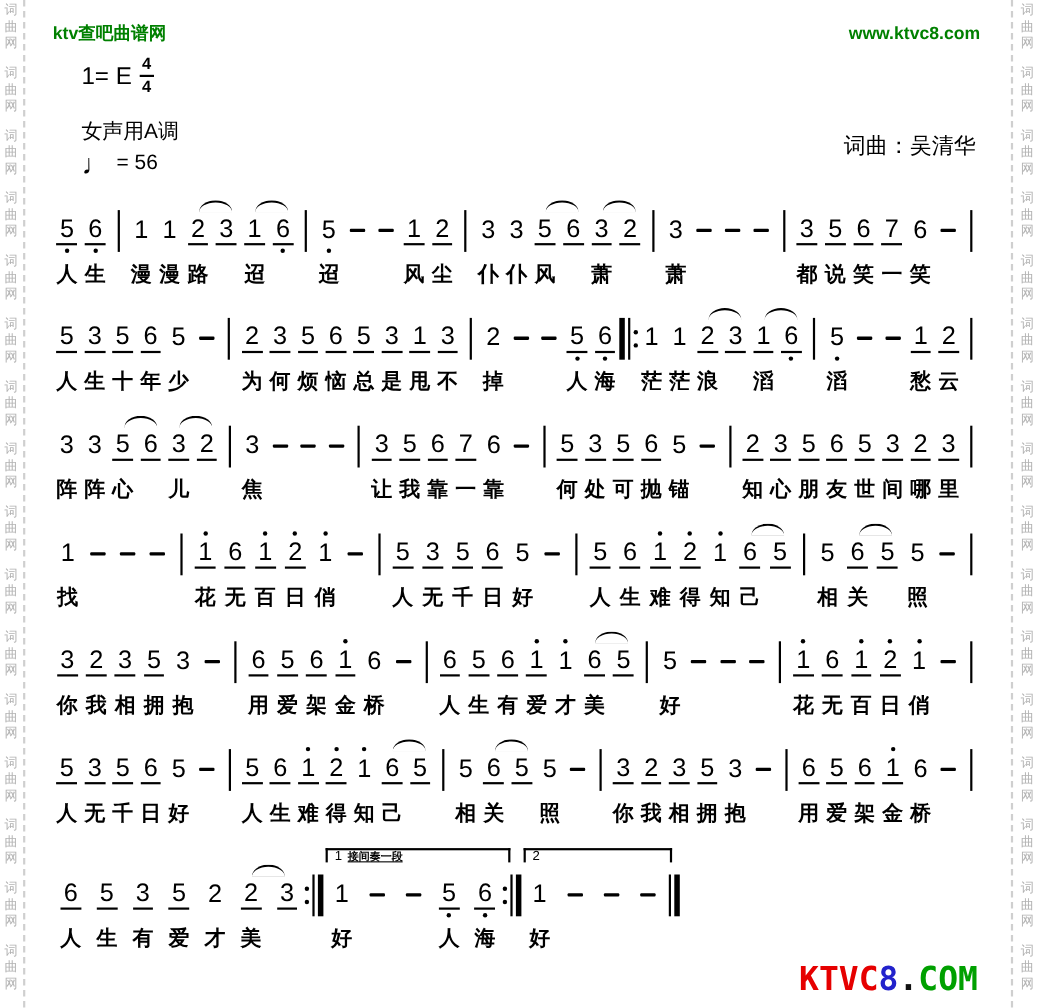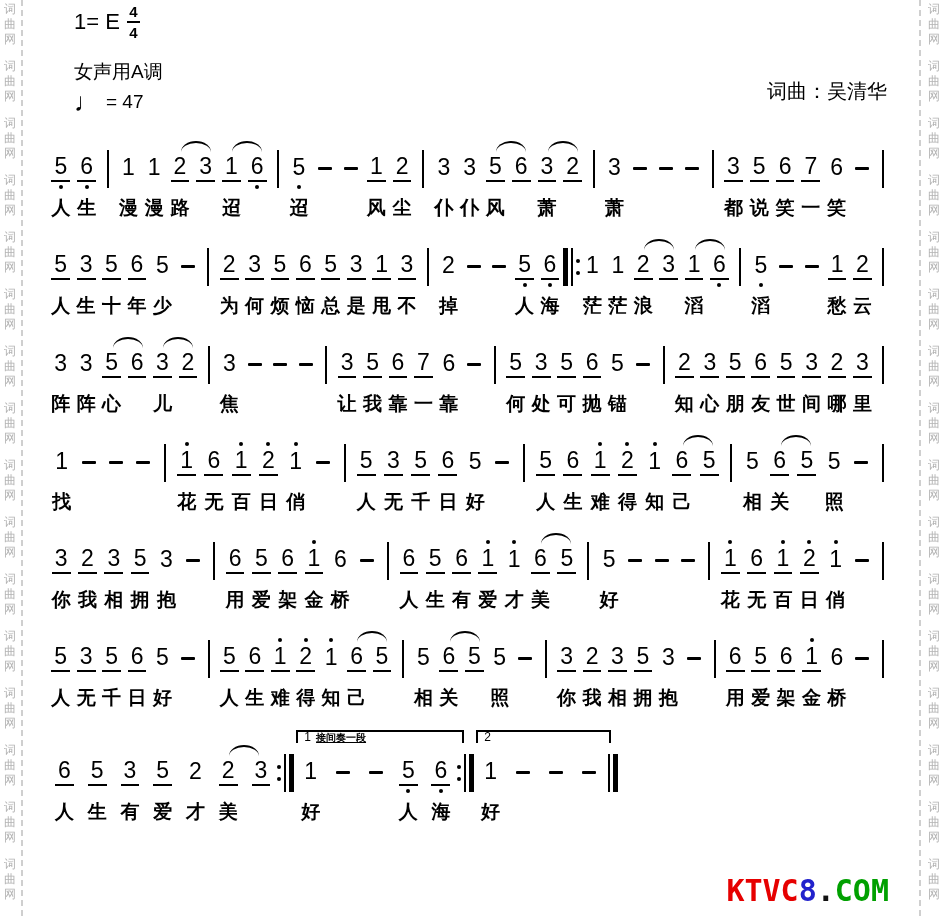--- a/index.html
+++ b/index.html
@@ -19,21 +19,21 @@
 
   .content{position:absolute;left:48px;right:52px;top:0;bottom:0;}
 
   .site-bar{display:flex;justify-content:space-between;align-items:center;
             padding-top:20px;font-size:16px;font-weight:bold;color:#008000;}
   .site-bar a{color:#008000;text-decoration:none;}
 
   .top{position:relative;height:128px;}
   .page-title{position:absolute;left:0;right:0;top:6px;text-align:center;
               font-size:33px;font-weight:bold;letter-spacing:3px;}
-  .meta{position:absolute;left:26px;top:4px;}
+  .meta{position:absolute;left:26px;top:10px;}
   .key-row{display:flex;align-items:center;gap:7px;font-size:22px;}
   .frac{display:inline-flex;flex-direction:column;align-items:center;
         font-size:15px;font-weight:bold;line-height:1;}
   .fbar{width:13px;height:2px;background:#000;margin:2px 0;}
   .voice{font-size:19px;margin-top:19px;}
   .tempo{font-size:19px;margin-top:4px;display:flex;align-items:center;gap:6px;}
   .qnote{font-size:26px;line-height:1;}
   .credit{position:absolute;right:4px;top:78px;font-size:20px;}
 
   
@@ -237,35 +237,39 @@
       <div>词</div>
       <div>曲</div>
       <div>网</div>
     </div>
   </div>
 <div class="vrule left"></div>
 <div class="vrule right"></div>
 
 <div class="content">
 
+  <div class="site-bar">
+    <a href="#">ktv查吧曲谱网</a>
+    <a href="#">www.ktvc8.com</a>
+  </div>
 
   <div class="top">
     <div class="meta">
       <div class="key-row">
         <span>1= E</span>
         <span class="frac">
           <span>4</span>
           <span class="fbar"></span>
           <span>4</span>
         </span>
       </div>
       <div class="voice">女声用A调</div>
       <div class="tempo">
         <span class="qnote">♩</span>
-        <span>= 47</span>
+        <span>= 56</span>
       </div>
     </div>
     <div class="credit">词曲：吴清华</div>
   </div>
 
   <div class="score">
       <div class="sline">
         <div class="cell">
           <div class="note">
             <span class="num u">5</span>

